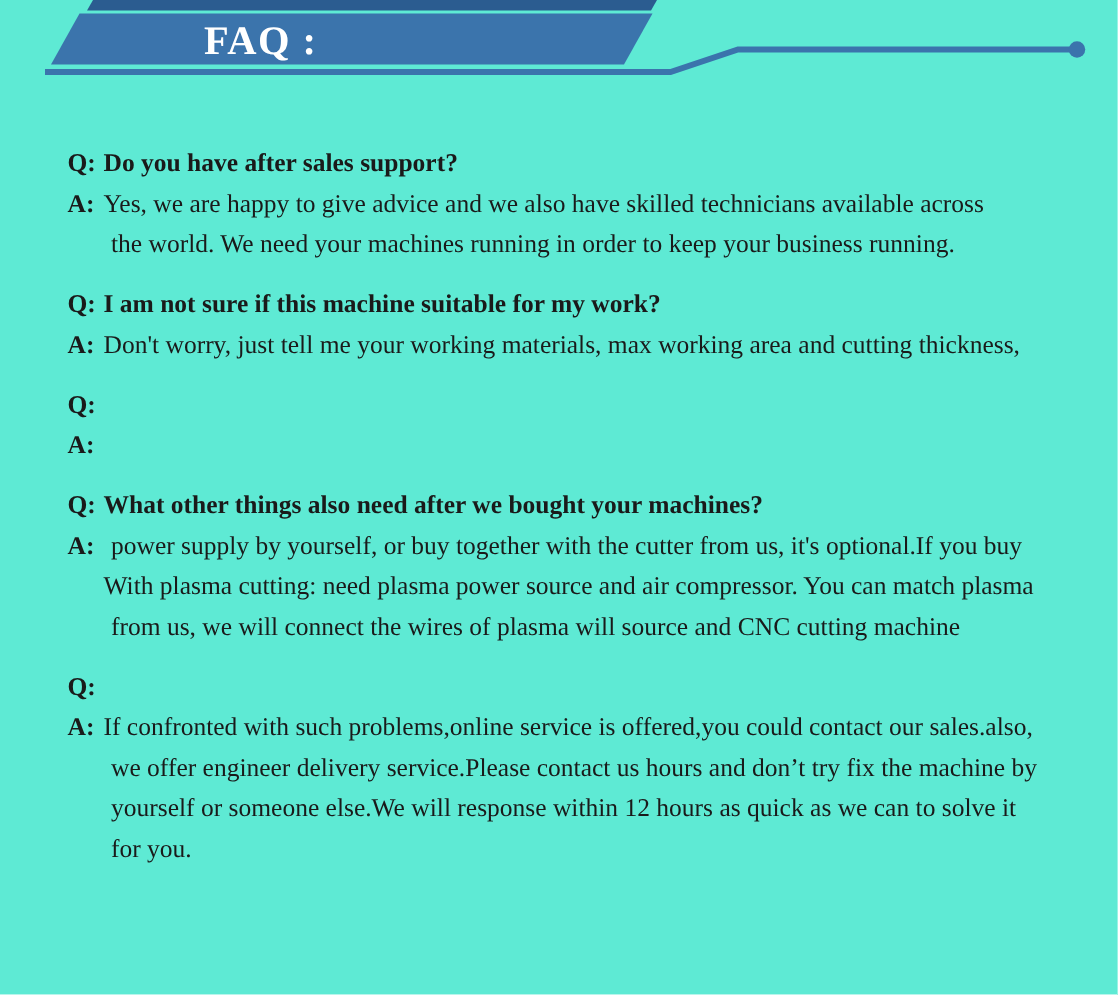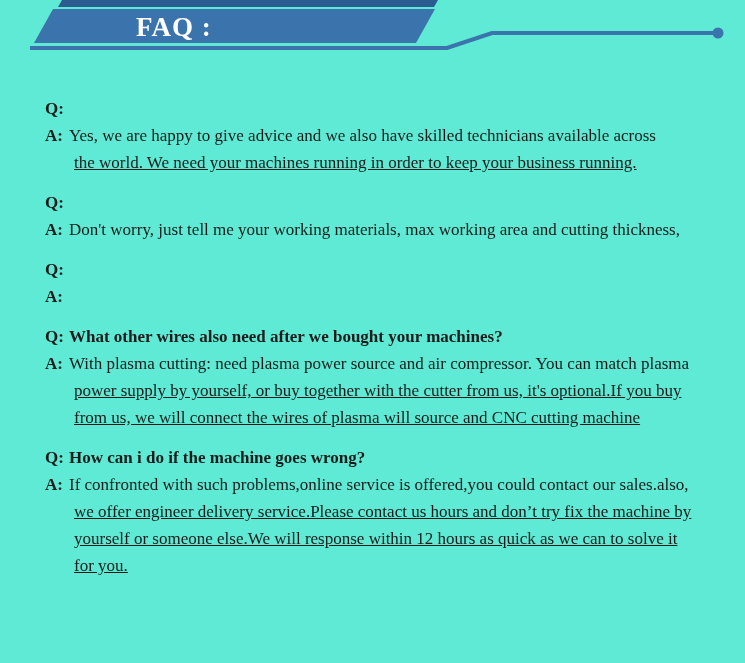--- a/index.html
+++ b/index.html
@@ -45,54 +45,55 @@
     display: flex;
     white-space: nowrap;
   }
   .qa-label {
     flex: none;
     width: 24px;
     font-weight: bold;
   }
   .answer-lines .line.cont {
     padding-left: 5px;
-    text-decoration: underline;
   }
 </style>
 </head>
 <body>
 
 <div class="page">
 
   <svg class="banner" viewBox="0 0 745 58">
     <polygon points="38,0 414,0 410,7 34,7" fill="#2b5c90"></polygon>
     <polygon points="29,9 411,9 392,43 10,43" fill="#3b74ac"></polygon>
     <polyline points="6,48 423,48 468,33 690,33" fill="none" stroke-width="4" stroke="#3b74ac"></polyline>
     <circle cx="694" cy="33" r="5.5" fill="#3b74ac"></circle>
     <text class="banner-title" x="112" y="36" font-size="27" fill="#ffffff">FAQ :</text>
   </svg>
 
   <div class="content">
 
     <div class="qa-block">
       <div class="q-row">
         <span class="qa-label">Q:</span>
+        <span>Do you have after sales support?</span>
       </div>
       <div class="a-row">
         <span class="qa-label">A:</span>
         <span class="answer-lines">
           <div class="line">Yes, we are happy to give advice and we also have skilled technicians available across</div>
           <div class="line cont">the world. We need your machines running in order to keep your business running.</div>
         </span>
       </div>
     </div>
 
     <div class="qa-block">
       <div class="q-row">
         <span class="qa-label">Q:</span>
+        <span>I am not sure if this machine suitable for my work?</span>
       </div>
       <div class="a-row">
         <span class="qa-label">A:</span>
         <span class="answer-lines">
           <div class="line">Don't worry, just tell me your working materials, max working area and cutting thickness,</div>
         </span>
       </div>
     </div>
 
     <div class="qa-block">
@@ -100,36 +101,35 @@
         <span class="qa-label">Q:</span>
       </div>
       <div class="a-row">
         <span class="qa-label">A:</span>
       </div>
     </div>
 
     <div class="qa-block">
       <div class="q-row">
         <span class="qa-label">Q:</span>
-        <span>What other wires also need after we bought your machines?</span>
+        <span>What other things also need after we bought your machines?</span>
       </div>
       <div class="a-row">
         <span class="qa-label">A:</span>
         <span class="answer-lines">
+          <div class="line cont">power supply by yourself, or buy together with the cutter from us, it's optional.If you buy</div>
           <div class="line">With plasma cutting: need plasma power source and air compressor. You can match plasma</div>
-          <div class="line cont">power supply by yourself, or buy together with the cutter from us, it's optional.If you buy</div>
           <div class="line cont">from us, we will connect the wires of plasma will source and CNC cutting machine</div>
         </span>
       </div>
     </div>
 
     <div class="qa-block">
       <div class="q-row">
         <span class="qa-label">Q:</span>
-        <span>How can i do if the machine goes wrong?</span>
       </div>
       <div class="a-row">
         <span class="qa-label">A:</span>
         <span class="answer-lines">
           <div class="line">If confronted with such problems,online service is offered,you could contact our sales.also,</div>
           <div class="line cont">we offer engineer delivery service.Please contact us hours and don’t try fix the machine by</div>
           <div class="line cont">yourself or someone else.We will response within 12 hours as quick as we can to solve it</div>
           <div class="line cont">for you.</div>
         </span>
       </div>

